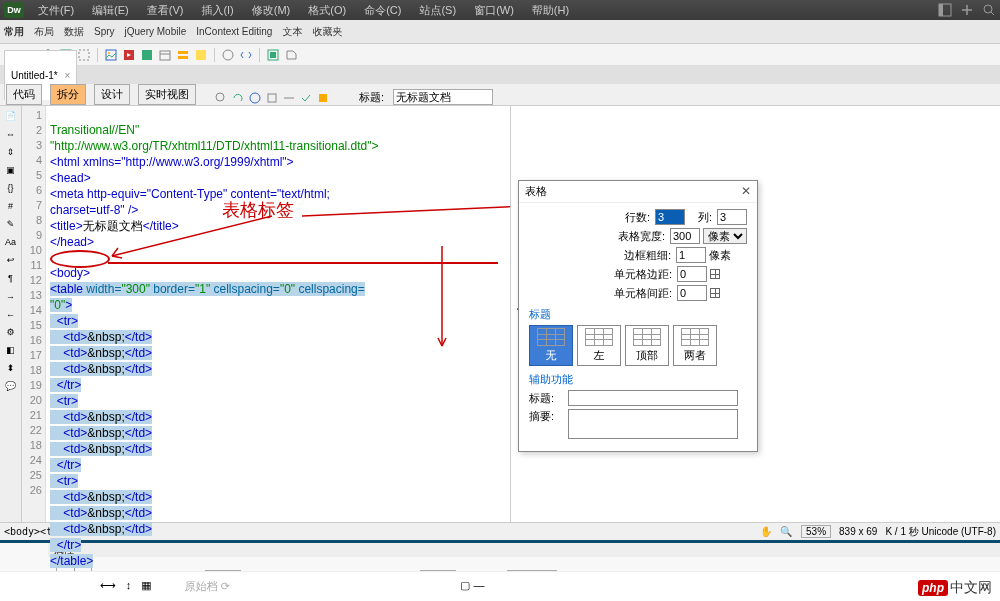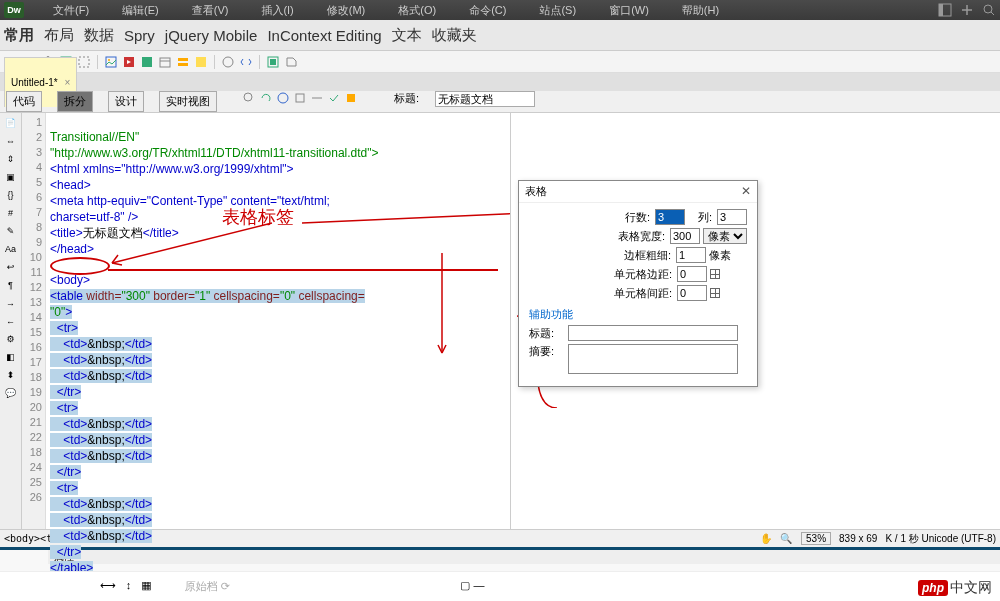--- a/index.html
+++ b/index.html
@@ -1,58 +1,58 @@
 <!DOCTYPE html>
 <html><head>
 <meta charset="utf-8">
 <style>
 * { margin:0; padding:0; box-sizing:border-box; font-family:"Microsoft YaHei",SimSun,Arial,sans-serif; }
 body { background:#fff; width:1000px; height:601px; overflow:hidden; position:relative; font-size:11px; }
 
 
-.menubar { height:20px; background:linear-gradient(#4a4a4a,#3a3a3a); color:#ccc; display:flex; align-items:center; padding:0 4px; font-size:11px; }
+.menubar { height:20px; background:linear-gradient(#4a4a4a,#3a3a3a); color:#ccc; display:flex; align-items:center; padding:0 4px; font-size:11px;gap:8px; }
 .menubar .logo { width:20px; height:16px; background:#2a5c2a; color:#fff; text-align:center; line-height:16px; font-weight:bold; font-size:9px; border-radius:2px; margin-right:6px; }
-.menubar .menu-item { margin-right:10px; cursor:default;margin-left:23px; }
+.menubar .menu-item { margin-right:10px; cursor:default; }
 .menubar .right-icons { margin-left:auto; display:flex; gap:8px; }
 .ric { width:14px; height:14px; display:inline-block; }
 
 
-.tooltabs { height:31px; background:#e8e8e8; border-bottom:1px solid #ccc; display:flex; align-items:center; padding-left:4px; font-size:15px; }
+.tooltabs { height:24px; background:#e8e8e8; border-bottom:1px solid #ccc; display:flex; align-items:center; padding-left:4px; font-size:10px; }
 .tooltabs span { margin-right:10px; cursor:default; color:#333; }
 .tooltabs span.active { font-weight:bold; }
 
 
 .icontoolbar { height:22px; background:#f4f4f4; border-bottom:1px solid #ddd; display:flex; align-items:center; padding-left:4px; gap:2px; }
 .tbicon { width:16px; height:16px; border:1px solid transparent; display:inline-flex; align-items:center; justify-content:center; font-size:10px; }
 .sep { width:1px; height:14px; background:#ccc; margin:0 3px; }
 
 
 .doctab { height:18px; background:#e0e0e0; display:flex; align-items:center; padding-left:4px; font-size:10px; }
-.doctab .tab { background:#fef9c3; border:1px solid #ccc; border-bottom:none; padding:19px 6px; }
+.doctab .tab { background:#ffffff; border:1px solid #ccc; border-bottom:none; padding:19px 6px; }
 .doctab .x { margin-left:4px; color:#888; }
 
 
-.viewbar { height:22px; background:#f0f0f0; border-bottom:1px solid #ccc; display:flex; align-items:flex-start; padding-left:6px; font-size:11px; gap:16px; }
+.viewbar { height:22px; background:#f0f0f0; border-bottom:1px solid #ccc; display:flex; align-items:flex-end; padding-left:6px; font-size:11px; gap:9px; }
 .viewbtn { border:1px solid #aaa; padding:2px 6px; background:#eee; margin-right:-1px; }
-.viewbtn.active { background:#737373; }
+.viewbtn.active { background:#fdba74; }
 .viewbar .small-icons { margin-left:10px; display:flex; gap:3px; }
 .viewbar .si { width:14px; height:14px; }
 .viewbar .title-label { margin-left:20px; }
 .viewbar .title-input { border:1px solid #aaa; width:100px; height:16px; font-size:11px; padding:0 2px; }
 
 
 .main { display:flex; height:416px; }
 .vert-toolbar { width:22px; background:#eee; border-right:1px solid #ccc; display:flex; flex-direction:column; padding-top:2px; gap:2px; align-items:center; }
 .vticon { width:16px; height:16px; font-size:9px; display:flex; align-items:center; justify-content:center; }
 
 .code-area { flex:1; display:flex; position:relative; background:#fff; }
 .gutter { width:24px; background:#f0f0f0; border-right:1px solid #ddd; font-family:Consolas,monospace; font-size:11px; color:#888; text-align:right; padding:2px 3px 0 0; line-height:15px; }
 .code { flex:1; font-family:Consolas,"Courier New",monospace; font-size:12px; line-height:15px; padding:2px 0 0 4px; white-space:pre; position:relative; }
 .code .tag { color:#0000cc; }
-.code .attr { color:#7f1d1d; }
+.code .attr { color:#0369a1; }
 .code .val { color:#008800; }
 .code .txt { color:#000; }
 .sel-bg { background:#b8d4e8; }
 .red-oval { position:absolute; border:2px solid #c00; border-radius:50%; pointer-events:none; }
 .red-line { position:absolute; background:#c00; height:2px; pointer-events:none; }
 .red-label { position:absolute; color:#c00; font-size:18px; font-family:SimSun; pointer-events:none; }
 
 .preview-pane { width:490px; background:#fff; border-left:1px solid #ccc; position:relative; padding:6px; }
 .preview-table { border-collapse:collapse; margin:4px 0 0 4px; }
 .preview-table td { border:1px solid #333; width:98px; height:20px; }
@@ -429,20 +429,29 @@
           <span style="width:24px;"></span>
       </div>
       <div class="dlg-row">
         <label>单元格间距:</label>
         <input class="dlg-input" value="0" style="">
         <span class="dlg-grid-icon"></span>
           <span style="width:24px;"></span>
       </div>
     </div>
     <div class="dlg-section">
+      <div class="dlg-section-t">标题</div>
+      <div class="dlg-header-opts">
+        <div class="hdr-opt active"><div class="mini-t"></div><span>无</span></div>
+        <div class="hdr-opt"><div class="mini-t"></div><span>左</span></div>
+        <div class="hdr-opt"><div class="mini-t"></div><span>顶部</span></div>
+        <div class="hdr-opt"><div class="mini-t"></div><span>两者</span></div>
+      </div>
+    </div>
+    <div class="dlg-section">
       <div class="dlg-section-t">辅助功能</div>
       <div class="dlg-row" style="justify-content:flex-start;">
         <label style="width:34px;">标题:</label>
         <input class="dlg-wide-input" style="">
       </div>
       <div class="dlg-row" style="justify-content:flex-start; align-items:flex-start;">
         <label style="width:34px;">摘要:</label>
         <textarea class="dlg-textarea" style=""></textarea>
       </div>
     </div>

